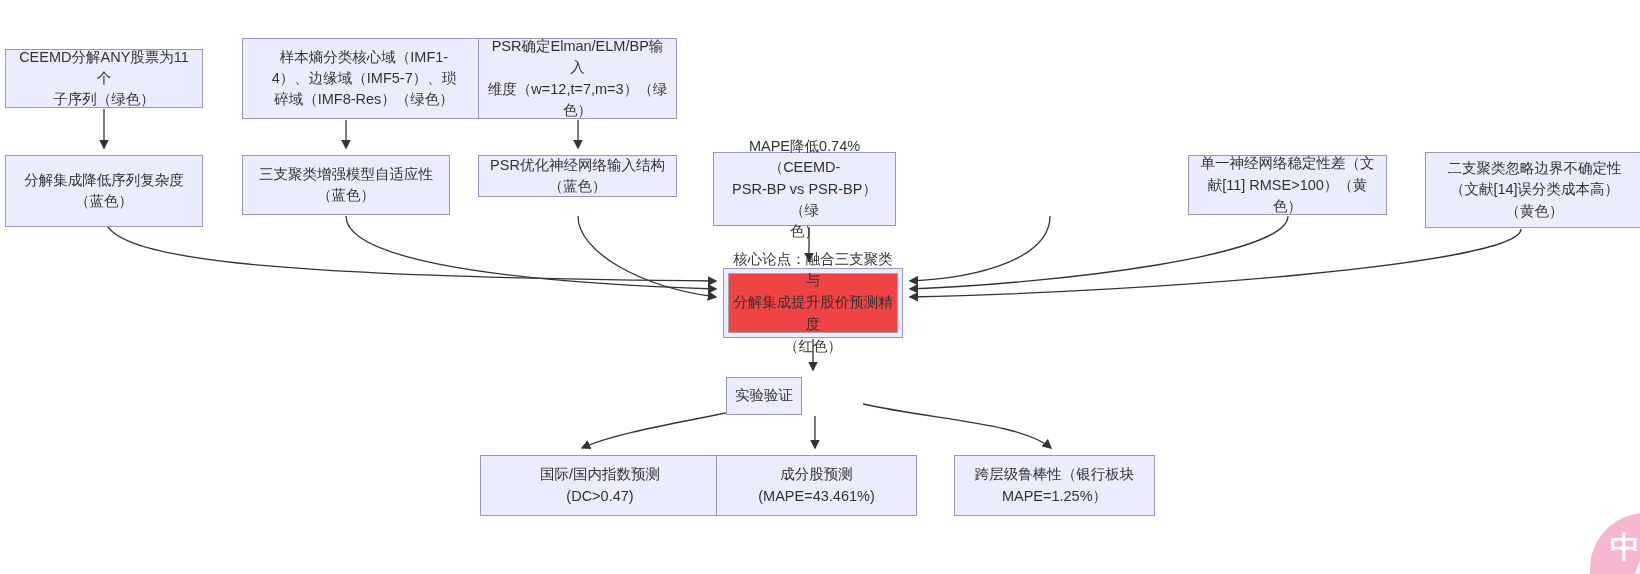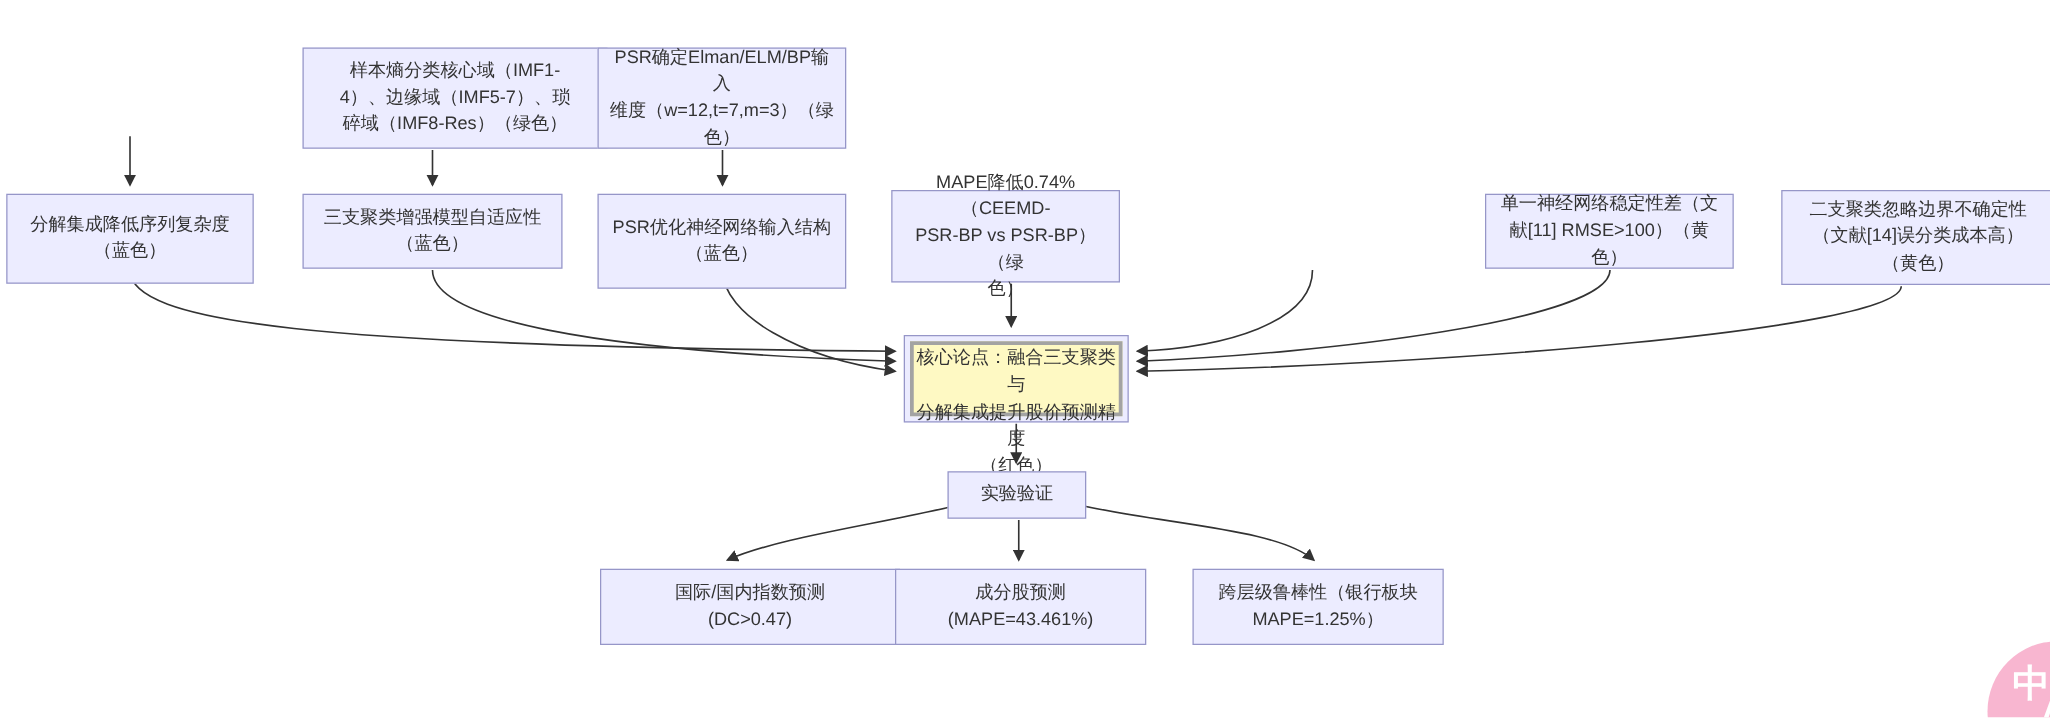--- a/index.html
+++ b/index.html
@@ -25,24 +25,24 @@
   }
   .node-core-outer{
     position:absolute;
     background:#ececff;
     border:1px solid #9696c8;
     box-sizing:border-box;
     padding:4px;
   }
   .node-core-inner{
     width:100%;height:100%;
-    background:#fef9c3;
-    border:3px solid #a3a3a3;
+    background:#ef4444;
+    border:1px solid #a3a3a3;
     color:#333333;
-    display:flex;align-items:flex-start;justify-content:center;
+    display:flex;align-items:center;justify-content:center;
     text-align:center;
     font-size:14.5px;line-height:1.5;
     white-space:pre-line;
     box-sizing:border-box;
   }
   .translate-btn{
     position:absolute;
     left:1590px;top:513px;
     width:112px;height:112px;
     border-radius:50%;
@@ -80,20 +80,24 @@
       <path d="M1050 216 C1050 258 980 278 910 281" marker-end="url(#arrow)"></path>
       <path d="M1288 216 C1288 256 1060 283 910 289" marker-end="url(#arrow)"></path>
       <path d="M1521 229 C1521 264 1150 292 910 297" marker-end="url(#arrow)"></path>
       <path d="M813 339 L813 370" marker-end="url(#arrow)"></path>
       <path d="M767 404 C700 420 622 430 582 448" marker-end="url(#arrow)"></path>
       <path d="M815 416 L815 448" marker-end="url(#arrow)"></path>
       <path d="M863 404 C935 420 1022 423 1051 448" marker-end="url(#arrow)"></path>
     </g>
   </svg>
 
+  <div class="node" style="left:5px;top:49px;width:198px;height:59px">
+    <span>CEEMD分解ANY股票为11个
+子序列（绿色）</span>
+  </div>
 
   <div class="node" style="left:242px;top:38px;width:244px;height:81px">
     <span>样本熵分类核心域（IMF1-
 4）、边缘域（IMF5-7）、琐
 碎域（IMF8-Res）（绿色）</span>
   </div>
 
   <div class="node" style="left:478px;top:38px;width:199px;height:81px">
     <span>PSR确定Elman/ELM/BP输入
 维度（w=12,t=7,m=3）（绿
@@ -103,21 +107,21 @@
   <div class="node" style="left:5px;top:155px;width:198px;height:72px">
     <span>分解集成降低序列复杂度
 （蓝色）</span>
   </div>
 
   <div class="node" style="left:242px;top:155px;width:208px;height:60px">
     <span>三支聚类增强模型自适应性
 （蓝色）</span>
   </div>
 
-  <div class="node" style="left:478px;top:155px;width:199px;height:76px">
+  <div class="node" style="left:478px;top:155px;width:199px;height:42px">
     <span>PSR优化神经网络输入结构
 （蓝色）</span>
   </div>
 
   <div class="node" style="left:713px;top:152px;width:183px;height:74px">
     <span>MAPE降低0.74%（CEEMD-
 PSR-BP vs PSR-BP）（绿
 色）</span>
   </div>
 
@@ -134,21 +138,21 @@
   </div>
 
   <div class="node-core-outer" style="left:723px;top:268px;width:180px;height:70px">
     <div class="node-core-inner">
       <span>核心论点：融合三支聚类与
 分解集成提升股价预测精度
 （红色）</span>
     </div>
   </div>
 
-  <div class="node" style="left:758px;top:377px;width:111px;height:38px">
+  <div class="node" style="left:726px;top:377px;width:76px;height:38px">
     <span>实验验证</span>
   </div>
 
   <div class="node" style="left:480px;top:455px;width:240px;height:61px">
     <span>国际/国内指数预测
 (DC&gt;0.47)</span>
   </div>
 
   <div class="node" style="left:716px;top:455px;width:201px;height:61px">
     <span>成分股预测

